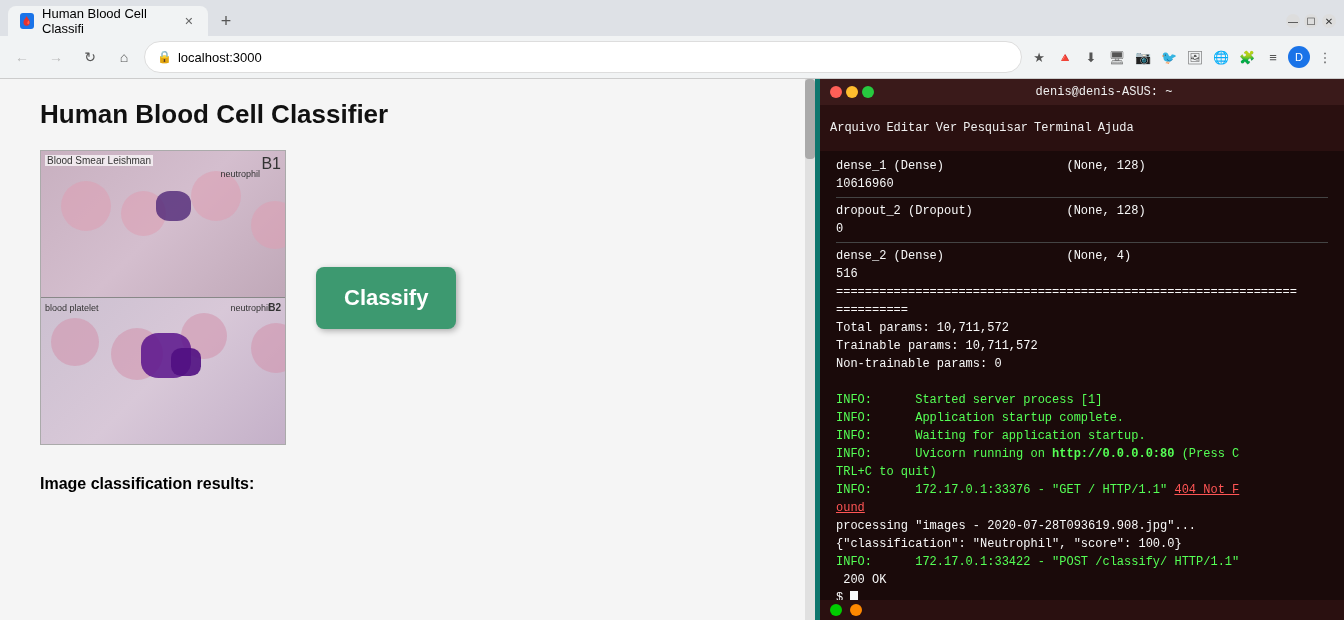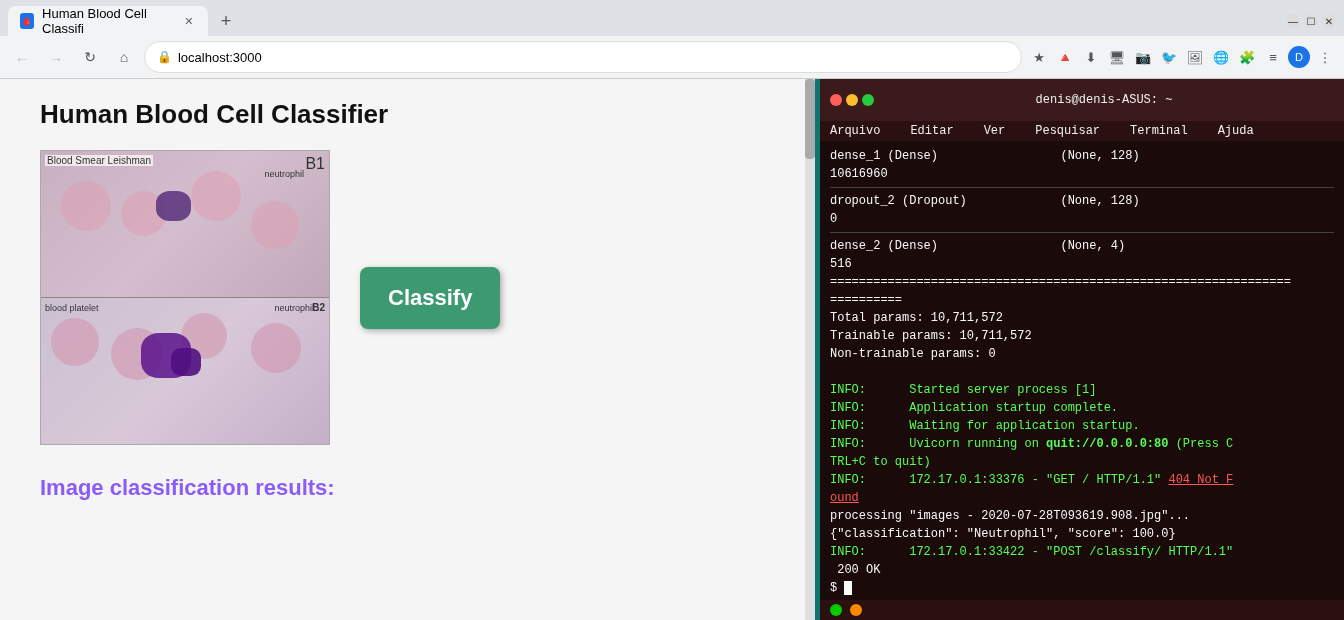--- a/index.html
+++ b/index.html
@@ -145,21 +145,21 @@
       color: #111;
       margin-bottom: 20px;
     }
     .image-classify-area {
       display: flex;
       align-items: center;
       gap: 30px;
       margin-bottom: 30px;
     }
     .blood-image {
-      width: 290px;
+      width: 246px;
       height: 295px;
       background: #d4c4d0;
       border: 1px solid #aaa;
       position: relative;
       overflow: hidden;
       flex-shrink: 0;
     }
     .blood-image-top {
       height: 50%;
       border-bottom: 1px solid #888;
@@ -193,23 +193,23 @@
       color: white;
       border: none;
       border-radius: 8px;
       padding: 18px 28px;
       font-size: 22px;
       font-weight: bold;
       cursor: pointer;
       box-shadow: 2px 2px 6px rgba(0,0,0,0.3);
     }
     .results-title {
-      font-size: 22px;
+      font-size: 16px;
       font-weight: bold;
-      color: #8b5cf6;
+      color: #000000;
       margin-bottom: 17px;
     }
     .results-text {
       font-size: 16px;
       font-weight: bold;
       color: #111;
       line-height: 1.5;
     }
 
     
@@ -221,21 +221,21 @@
       font-size: 12px;
       display: flex;
       flex-direction: column;
       overflow: hidden;
     }
     .terminal-titlebar {
       background: #3a1a1a;
       display: flex;
       align-items: center;
       padding: 4px 10px;
-      height: 42px;
+      height: 26px;
       flex-shrink: 0;
       font-family: Liberation Mono, monospace;
     }
     .terminal-title {
       flex: 1;
       text-align: center;
       font-size: 12px;
       color: #f0f0f0;
     }
     .term-win-btns {
@@ -244,30 +244,30 @@
     .term-btn {
       width: 12px; height: 12px;
       border-radius: 50%;
     }
     .term-btn-min { background: #ffbd2e; }
     .term-btn-max { background: #27c93f; }
     .term-btn-close { background: #ff5f57; }
     .terminal-menubar {
       background: #2a1010;
       display: flex;
-      gap: 30px;
-      padding: 3px 10px;
+      gap: 6px;
+      padding: 16px 10px;
       font-size: 12px;
       color: #f0f0f0;
       flex-shrink: 0;
     }
     .terminal-body {
       flex: 1;
       overflow-y: auto;
-      padding: 6px 10px;
+      padding: 6px 16px;
       line-height: 1.5;
     }
     .term-line { white-space: pre-wrap; word-break: break-all; }
     .term-green { color: #55ff55; }
     .term-red { color: #ff5555; text-decoration: underline; }
     .term-white { color: #f8f8f8; }
     .term-separator { border-bottom: 1px solid #444; margin: 4px 0; }
     .term-cursor {
       display: inline-block;
       width: 8px; height: 14px;
@@ -409,21 +409,21 @@
       <div class="term-line term-white">516</div>
       <div class="term-line term-white">================================================================</div>
       <div class="term-line term-white">==========</div>
       <div class="term-line term-white">Total params: 10,711,572</div>
       <div class="term-line term-white">Trainable params: 10,711,572</div>
       <div class="term-line term-white">Non-trainable params: 0</div>
       <div class="term-line">&nbsp;</div>
       <div class="term-line"><span class="term-green">INFO:      Started server process [1]</span></div>
       <div class="term-line"><span class="term-green">INFO:      Application startup complete.</span></div>
       <div class="term-line"><span class="term-green">INFO:      Waiting for application startup.</span></div>
-      <div class="term-line"><span class="term-green">INFO:      Uvicorn running on <strong>quit://0.0.0.0:80</strong> (Press C</span></div>
+      <div class="term-line"><span class="term-green">INFO:      Uvicorn running on <strong>http://0.0.0.0:80</strong> (Press C</span></div>
       <div class="term-line"><span class="term-green">TRL+C to quit)</span></div>
       <div class="term-line"><span class="term-green">INFO:      172.17.0.1:33376 - "GET / HTTP/1.1" </span><span class="term-red">404 Not F</span></div>
       <div class="term-line"><span class="term-red">ound</span></div>
       <div class="term-line term-white">processing "images - 2020-07-28T093619.908.jpg"...</div>
       <div class="term-line term-white">{"classification": "Neutrophil", "score": 100.0}</div>
       <div class="term-line"><span class="term-green">INFO:      172.17.0.1:33422 - "POST /classify/ HTTP/1.1"</span></div>
       <div class="term-line"><span class="term-white"> 200 OK</span></div>
       <div class="term-line"><span class="term-white">$ </span><span class="term-cursor"></span></div>
     </div>
     <div class="term-bottom-bar">

